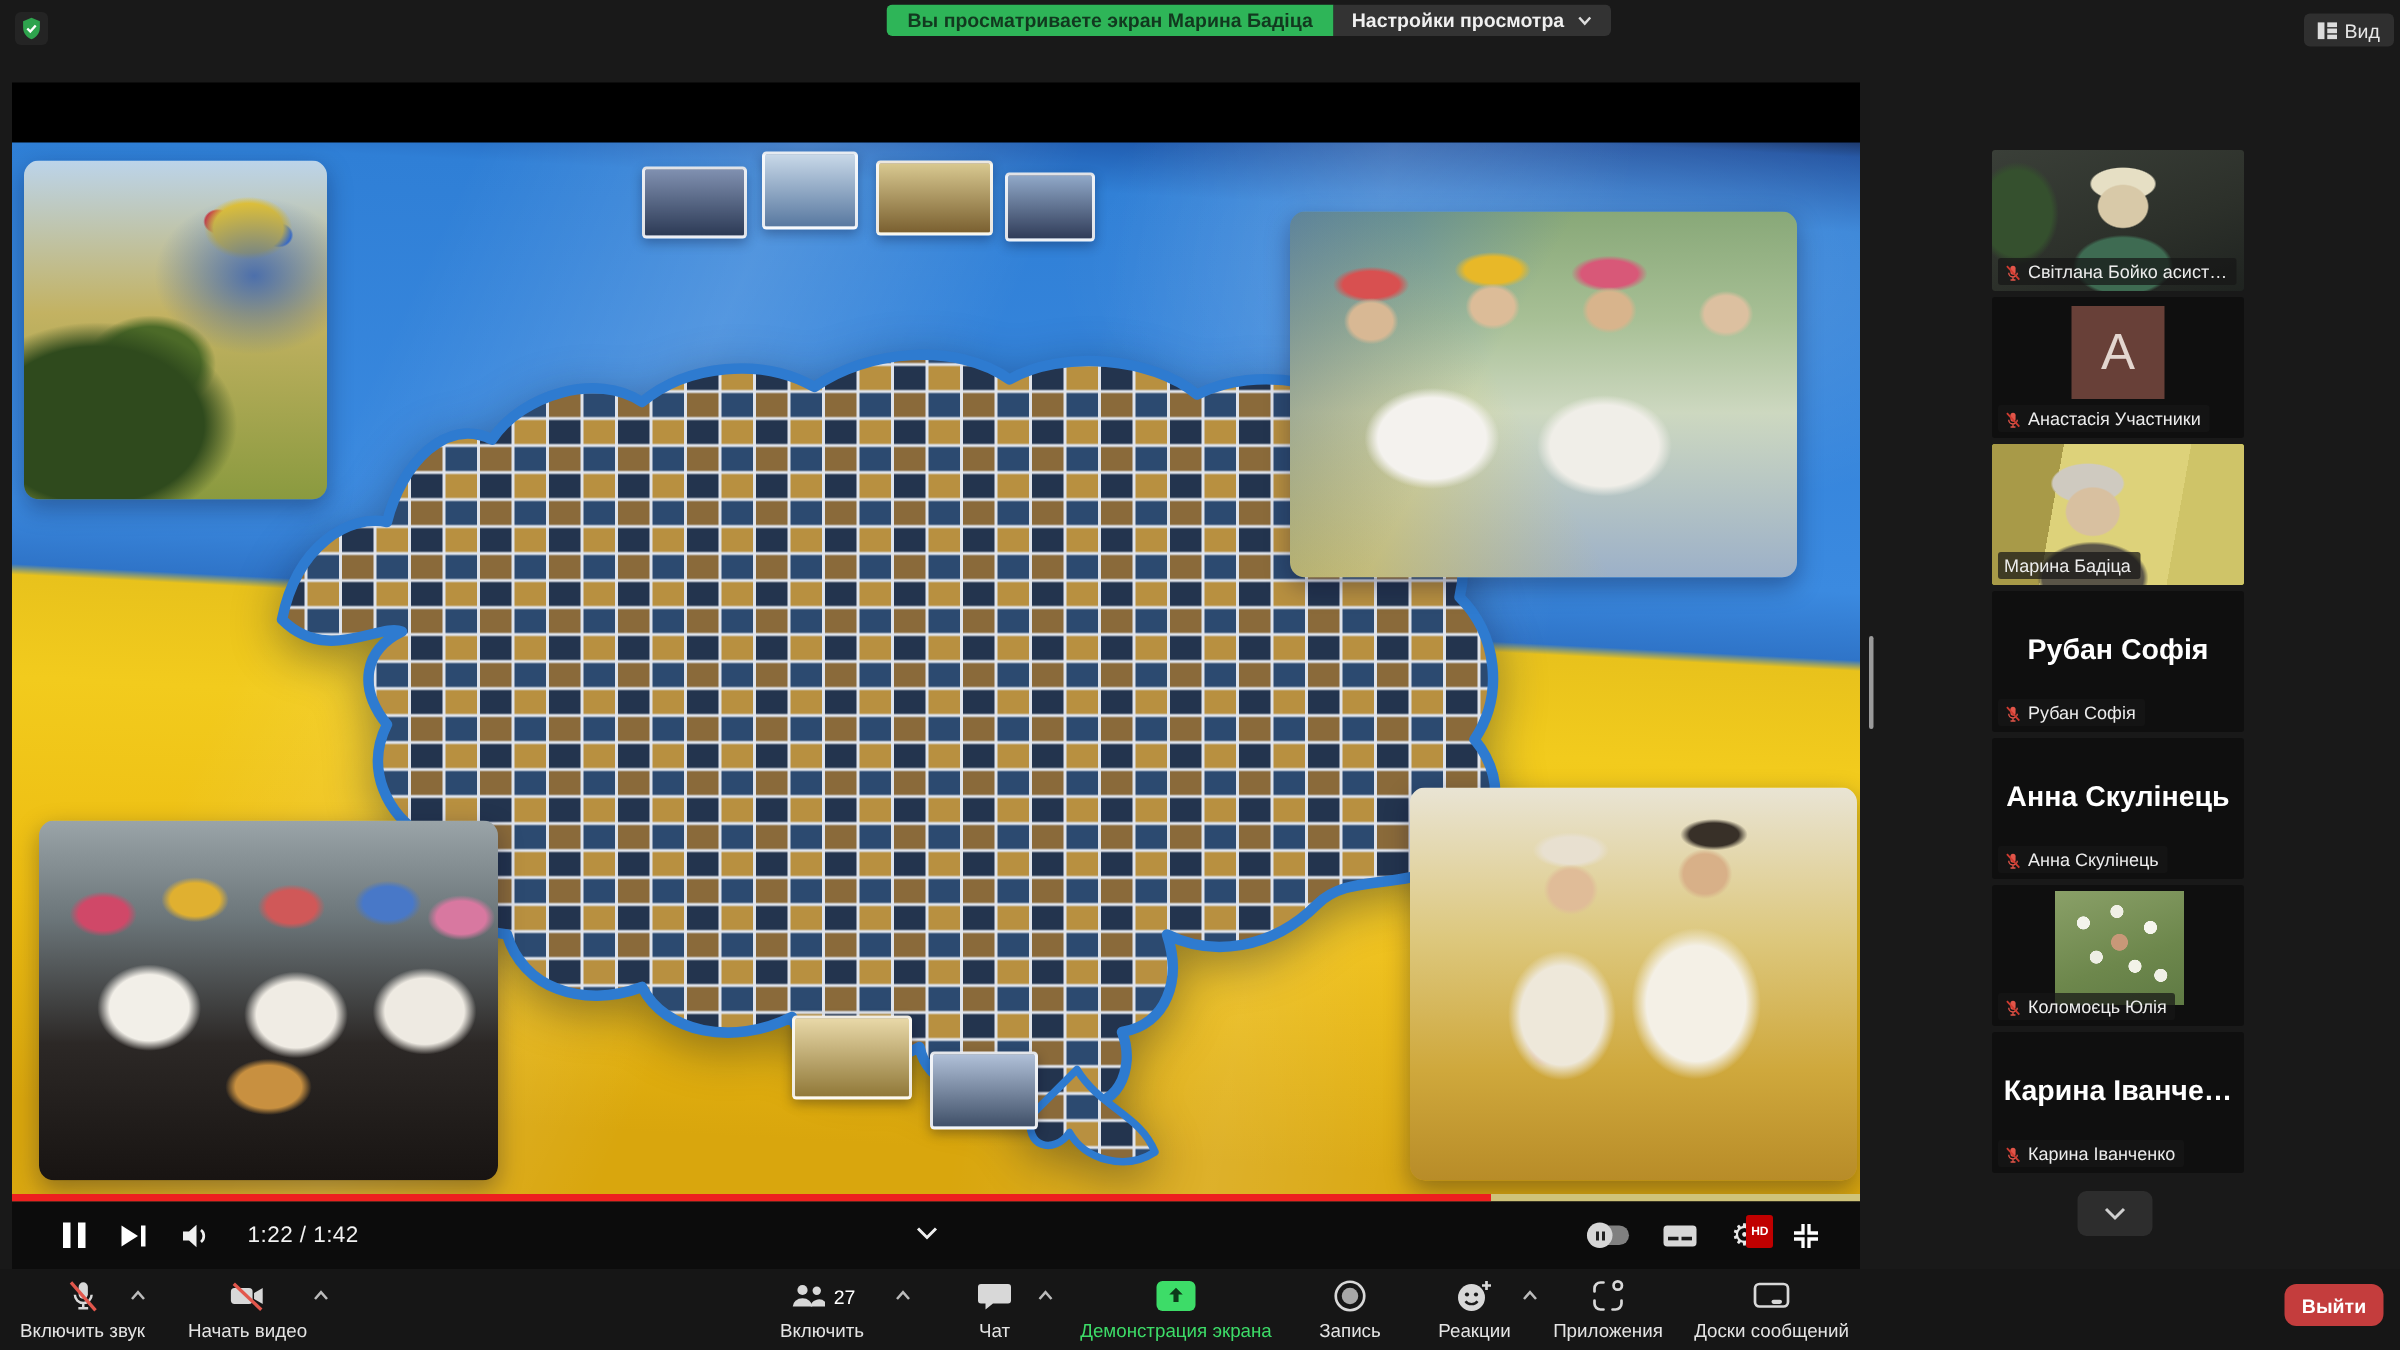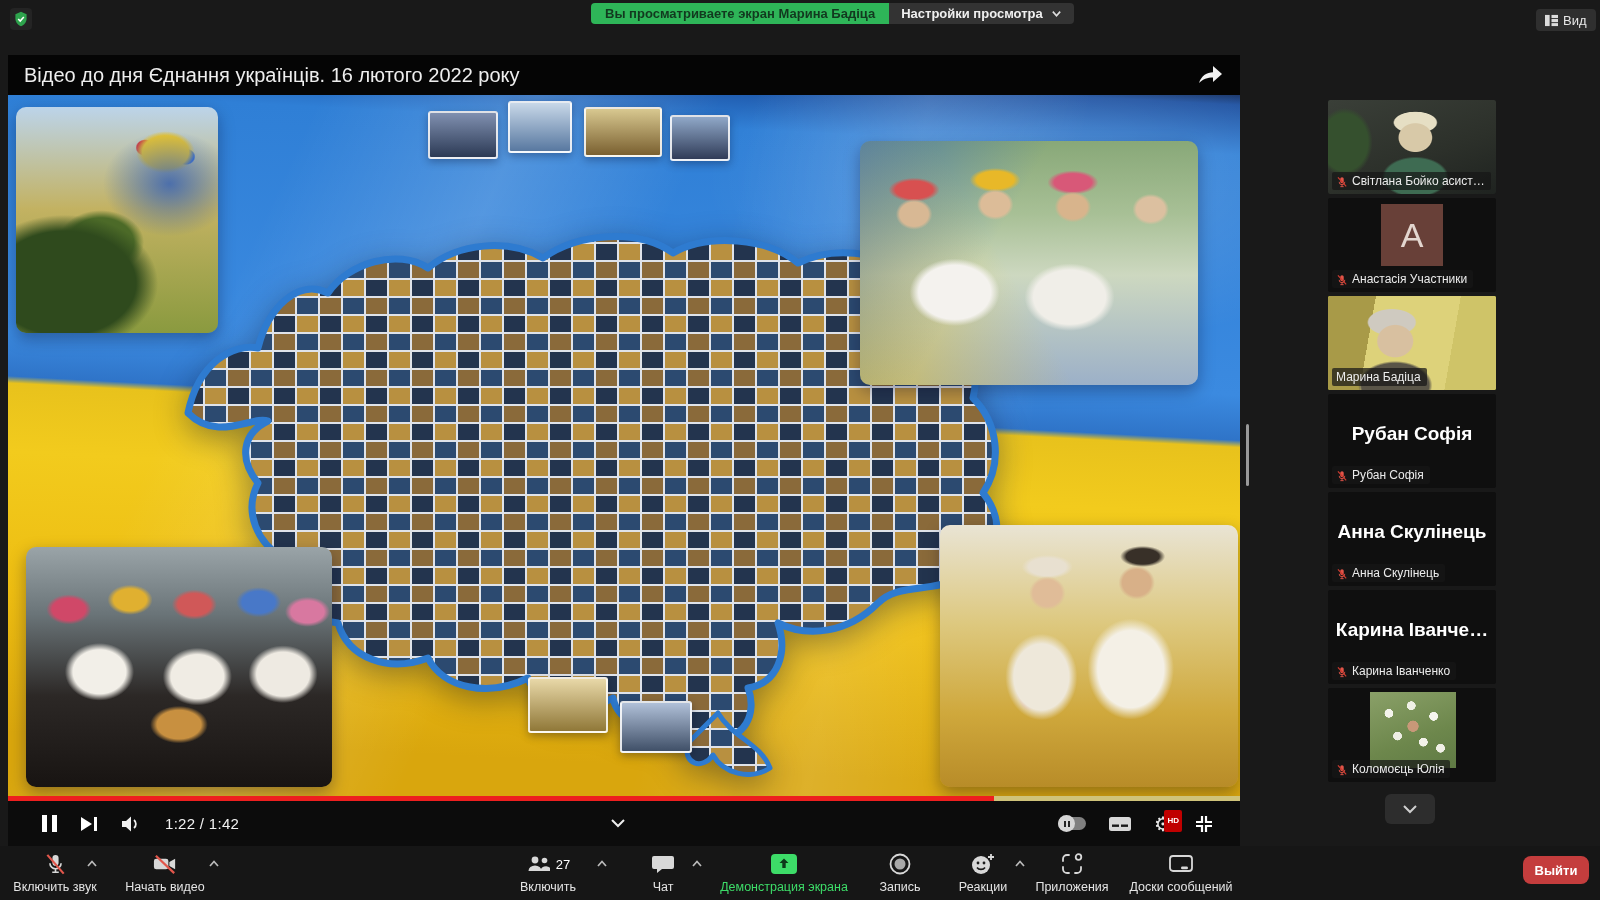--- a/index.html
+++ b/index.html
@@ -112,28 +112,20 @@
   <svg width="13" height="13" viewBox="0 0 14 14">
     <rect x="0" y="1" width="5" height="12" fill="#dcdcdc"></rect>
     <rect x="7" y="1" width="7" height="3.4" fill="#dcdcdc"></rect>
     <rect x="7" y="5.4" width="7" height="3.4" fill="#dcdcdc"></rect>
     <rect x="7" y="9.8" width="7" height="3.2" fill="#dcdcdc"></rect>
   </svg>
   <span>Вид</span>
 </div>
 
 <div class="screen">
-  <div class="yt-title-bar">
-    <div class="yt-title">Відео до дня Єднання українців. 16 лютого 2022 року</div>
-    <div class="yt-share">
-      <svg width="28" height="24" viewBox="0 0 28 24">
-        <path d="M3 21 C5.5 13.5 11 10.5 17 10.3 L17 4 L26 12 L17 20 L17 15.4 C11.4 15.4 7 17 3 21 Z" fill="#f2f2f2"></path>
-      </svg>
-    </div>
-  </div>
 
   <div class="collage">
     <div class="sheen"></div>
 
     <svg class="map-svg" width="920" height="640" viewBox="0 0 920 640">
       <defs>
         <pattern id="mosaic" width="46" height="36" patternUnits="userSpaceOnUse">
           <rect width="46" height="36" fill="#dfe3ea"></rect>
           <rect x="1" y="1" width="21" height="16" fill="#2c4a70"></rect>
           <rect x="24" y="1" width="21" height="16" fill="#8a6a3a"></rect>
@@ -323,50 +315,50 @@
       <svg width="12" height="12" viewBox="0 0 16 16">
         <path d="M8 1.5 a2.3 2.3 0 0 1 2.3 2.3 v3.4 a2.3 2.3 0 0 1 -4.6 0 V3.8 A2.3 2.3 0 0 1 8 1.5z" fill="#e25549"></path>
         <path d="M4.2 7.8 a3.8 3.8 0 0 0 7.6 0 M8 11.6 V14.2 M5.8 14.2 h4.4" stroke="#e25549" stroke-width="1.2" fill="none"></path>
         <line x1="2.6" y1="1.8" x2="13.6" y2="13.8" stroke="#cf3b30" stroke-width="1.6"></line>
       </svg>
       <span>Анна Скулінець</span>
     </div>
   </div>
 
   <div class="tile">
-    <div class="center-name">Карина Іванче…</div>
-    <div class="plabel">
-      <svg width="12" height="12" viewBox="0 0 16 16">
-        <path d="M8 1.5 a2.3 2.3 0 0 1 2.3 2.3 v3.4 a2.3 2.3 0 0 1 -4.6 0 V3.8 A2.3 2.3 0 0 1 8 1.5z" fill="#e25549"></path>
-        <path d="M4.2 7.8 a3.8 3.8 0 0 0 7.6 0 M8 11.6 V14.2 M5.8 14.2 h4.4" stroke="#e25549" stroke-width="1.2" fill="none"></path>
-        <line x1="2.6" y1="1.8" x2="13.6" y2="13.8" stroke="#cf3b30" stroke-width="1.6"></line>
-      </svg>
-      <span>Карина Іванченко</span>
-    </div>
-  </div>
-
-  <div class="tile">
     <div class="avatar-img" style="background:
       radial-gradient(7px 7px at 22% 28%, #f4f4ec 0 60%, rgba(244,244,236,0) 65%),
       radial-gradient(7px 7px at 48% 18%, #f0f0e6 0 60%, rgba(240,240,230,0) 65%),
       radial-gradient(7px 7px at 74% 32%, #f6f6ee 0 60%, rgba(246,246,238,0) 65%),
       radial-gradient(7px 7px at 32% 58%, #eeeee4 0 60%, rgba(238,238,228,0) 65%),
       radial-gradient(7px 7px at 62% 66%, #f2f2e8 0 60%, rgba(242,242,232,0) 65%),
       radial-gradient(9px 9px at 50% 45%, #c89878 0 60%, rgba(200,152,120,0) 65%),
       radial-gradient(7px 7px at 82% 74%, #f0f0e6 0 60%, rgba(240,240,230,0) 65%),
       linear-gradient(160deg,#8aa068 0%,#6d874c 60%,#5f7a44 100%);"></div>
     <div class="plabel">
       <svg width="12" height="12" viewBox="0 0 16 16">
         <path d="M8 1.5 a2.3 2.3 0 0 1 2.3 2.3 v3.4 a2.3 2.3 0 0 1 -4.6 0 V3.8 A2.3 2.3 0 0 1 8 1.5z" fill="#e25549"></path>
         <path d="M4.2 7.8 a3.8 3.8 0 0 0 7.6 0 M8 11.6 V14.2 M5.8 14.2 h4.4" stroke="#e25549" stroke-width="1.2" fill="none"></path>
         <line x1="2.6" y1="1.8" x2="13.6" y2="13.8" stroke="#cf3b30" stroke-width="1.6"></line>
       </svg>
       <span>Коломоєць Юлія</span>
     </div>
   </div>
+
+  <div class="tile">
+    <div class="center-name">Карина Іванче…</div>
+    <div class="plabel">
+      <svg width="12" height="12" viewBox="0 0 16 16">
+        <path d="M8 1.5 a2.3 2.3 0 0 1 2.3 2.3 v3.4 a2.3 2.3 0 0 1 -4.6 0 V3.8 A2.3 2.3 0 0 1 8 1.5z" fill="#e25549"></path>
+        <path d="M4.2 7.8 a3.8 3.8 0 0 0 7.6 0 M8 11.6 V14.2 M5.8 14.2 h4.4" stroke="#e25549" stroke-width="1.2" fill="none"></path>
+        <line x1="2.6" y1="1.8" x2="13.6" y2="13.8" stroke="#cf3b30" stroke-width="1.6"></line>
+      </svg>
+      <span>Карина Іванченко</span>
+    </div>
+  </div>
 </div>
 
 <div class="more-btn">
   <svg width="18" height="12" viewBox="0 0 18 12">
     <polyline points="3,3 9,9 15,3" fill="none" stroke="#cfcfcf" stroke-width="2"></polyline>
   </svg>
 </div>
 
 <div class="toolbar">
 

